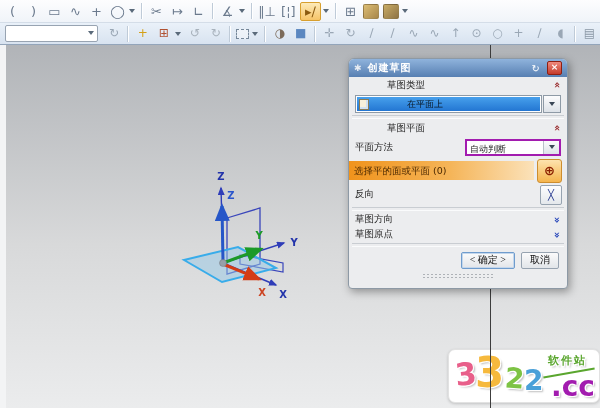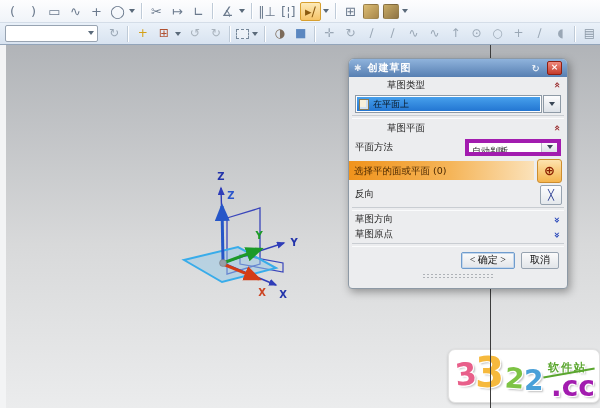--- a/index.html
+++ b/index.html
@@ -48,30 +48,30 @@
              text-align:center;font-weight:bold;}
   .sec-header{display:flex;justify-content:space-between;align-items:center;height:16px;
               padding:0 7px 0 6px;font-size:9.5px;color:#222;margin-left:32px;}
   .chev{display:inline-block;font-size:10px;font-weight:bold;line-height:10px;}
   .chev.up{transform:rotate(90deg);color:#9b3032;}
   .chev.down{transform:rotate(-90deg);color:#2b49bb;}
   .group-sep{height:2px;border-top:1px solid #c9cdd2;border-bottom:1px solid #fafbfc;margin:1px 3px;}
   .type-row{display:flex;align-items:stretch;margin:2px 6px 2px 6px;height:18px;}
   .type-field{flex:1;border:1px solid #8e9aa6;background:#fff;padding:1px;box-sizing:border-box;}
   .type-sel{background:linear-gradient(#47a0ec,#2376d2);height:12px;display:flex;align-items:center;
-            font-size:9px;color:#0b1b2b;padding:1px 2px;}
+            font-size:9px;color:#0b1b2b;padding:1px 2px;gap:34px;}
   .page-icon{width:8px;height:9px;background:#f7efd9;border:1px solid #8a7b54;margin-right:4px;
              box-shadow:inset -2px -2px 0 #cfe0f2;}
   .combo-arrow-btn{width:16px;margin-left:1px;border:1px solid #8e9aa6;
              background:linear-gradient(#fcfcfd,#dde2e8);display:flex;align-items:center;justify-content:center;}
   .tri-down{width:0;height:0;border-left:3px solid transparent;border-right:3px solid transparent;
              border-top:4px solid #3a4656;}
   .method-row{display:flex;justify-content:space-between;align-items:center;height:22px;padding:0 6px;}
   .method-row .lbl{font-size:9.5px;color:#222;}
-  .combo{display:flex;width:96px;height:17px;border:4px solid #a21caf;background:#fff;box-sizing:border-box;}
+  .combo{display:flex;width:96px;height:17px;border:2px solid #a21caf;background:#fff;box-sizing:border-box;}
   .combo .val{flex:1;font-size:9px;color:#222;padding:2px 3px;white-space:nowrap;overflow:hidden;}
   .combo .arr{width:15px;background:linear-gradient(#fcfcfd,#dde2e8);border-left:1px solid #b8c0c8;
               display:flex;align-items:center;justify-content:center;}
   .select-row{display:flex;align-items:center;height:25px;padding:0 5px 0 0;}
   .select-bar{flex:1;height:19px;line-height:19px;padding-left:5px;font-size:9.5px;color:#4a2800;
               background:linear-gradient(90deg,#f0931c 0%,#f5b559 55%,#fbe2ba 100%);}
   .target-btn{width:23px;height:22px;margin-left:3px;border:1px solid #cd8d2e;border-radius:3px;
               background:linear-gradient(#fde3ae,#f5b54e);display:flex;align-items:center;justify-content:center;
               font-size:13px;color:#8b2000;font-weight:bold;}
   .reverse-row{display:flex;justify-content:space-between;align-items:center;height:23px;padding:0 5px 0 6px;}
@@ -92,21 +92,21 @@
   
   #watermark{position:absolute;left:448px;top:349px;width:150px;height:52px;background:#fff;
              border:1px solid #e2e2e2;border-radius:7px;box-shadow:0 1px 3px rgba(0,0,0,.18);z-index:5;}
   #watermark span{position:absolute;font-weight:bold;
              text-shadow:1px 1px 0 #fff,-1px -1px 0 #fff,1px -1px 0 #fff,-1px 1px 0 #fff,2px 2px 2px rgba(0,0,0,.25);}
   .wm-d1{left:6px;top:6px;font-size:31px;color:#e85f8a;transform:rotate(-6deg);}
   .wm-d2{left:26px;top:-2px;font-size:42px;color:#f6b93d;}
   .wm-d3{left:56px;top:12px;font-size:28px;color:#7dc344;transform:rotate(4deg);}
   .wm-d4{left:75px;top:14px;font-size:28px;color:#4aa0d8;}
   .wm-cc{left:102px;top:20px;font-size:28px;color:#a21caf;}
-  .wm-site{left:99px;top:10px;font-size:11px;color:#5aa62e;letter-spacing:2px;}
+  .wm-site{left:99px;top:3px;font-size:11px;color:#5aa62e;letter-spacing:2px;}
   .wm-line{position:absolute;left:94px;top:22px;width:52px;border-top:2px solid #5aa62e;
            transform:rotate(-10deg);}
 </style>
 </head>
 <body>
 
 <div id="toolbar-row1" class="tb-row">
     <span class="tb-icon">(</span>
     <span class="tb-icon">)</span>
     <span class="tb-icon">▭</span>

